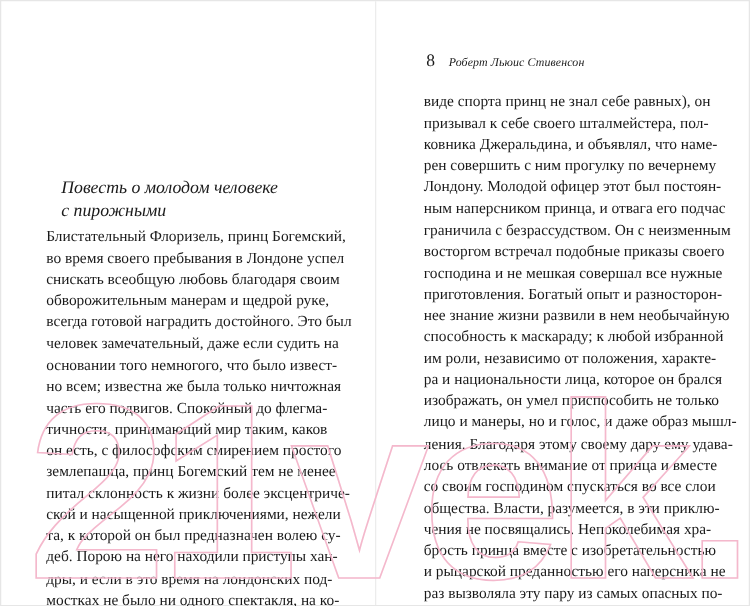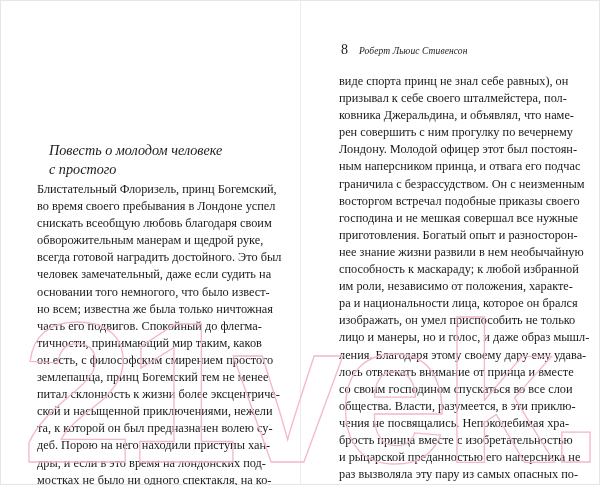--- a/index.html
+++ b/index.html
@@ -102,21 +102,21 @@
   }
 </style>
 </head>
 <body>
 
 <div class="spread">
 
   <div class="page page-left">
     <h2 class="story-title">
       <span style="display:block">Повесть о молодом человеке</span>
-      <span style="display:block">с простого</span>
+      <span style="display:block">с пирожными</span>
     </h2>
 
     <div class="text-block left-text">
       <span class="line">Блистательный Флоризель, принц Богемский,</span>
       <span class="line">во время своего пребывания в Лондоне успел</span>
       <span class="line">снискать всеобщую любовь благодаря своим</span>
       <span class="line">обворожительным манерам и щедрой руке,</span>
       <span class="line">всегда готовой наградить достойного. Это был</span>
       <span class="line">человек замечательный, даже если судить на</span>
       <span class="line">основании того немногого, что было извест-</span>

